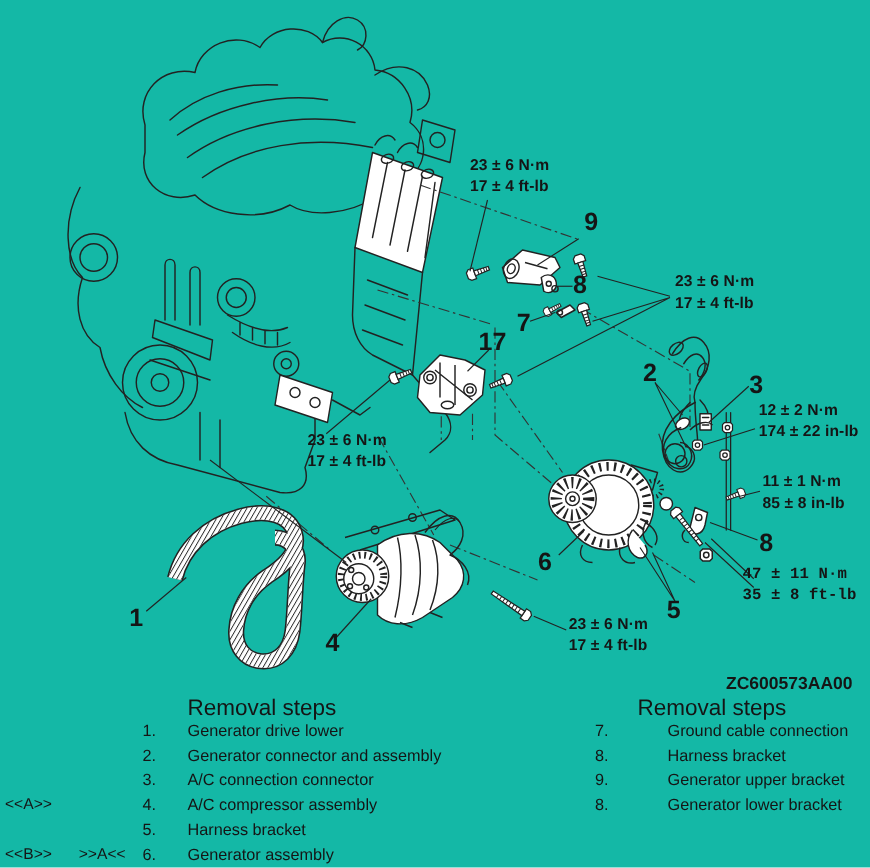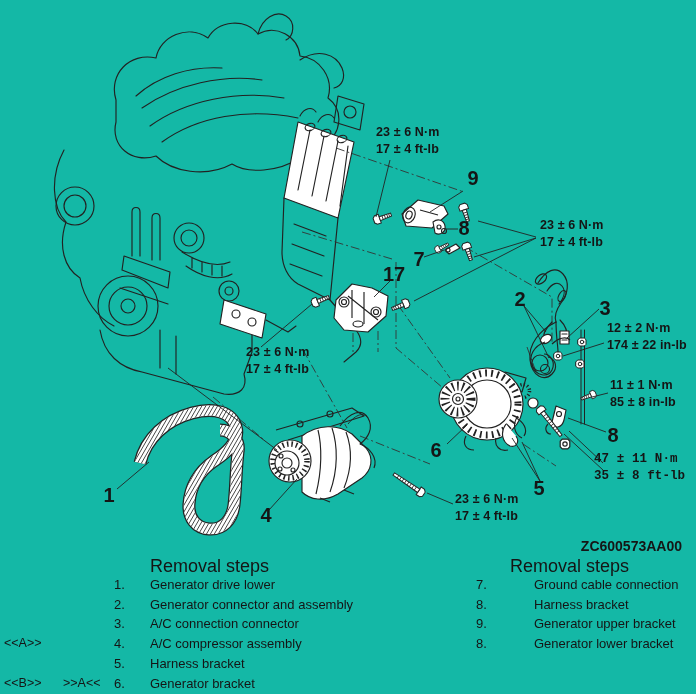--- a/index.html
+++ b/index.html
@@ -323,21 +323,21 @@
         <div class="step-row" style="top: 99.8px;">
           <span class="marker-a"></span>
           <span class="marker-b"></span>
           <span class="num">5.</span>
           <span class="lbl">Harness bracket</span>
         </div>
         <div class="step-row" style="top: 119.5px;">
           <span class="marker-a">&lt;&lt;B&gt;&gt;</span>
           <span class="marker-b">&gt;&gt;A&lt;&lt;</span>
           <span class="num">6.</span>
-          <span class="lbl">Generator bracket</span>
+          <span class="lbl">Generator assembly</span>
         </div>
       </div>
   </div>
 
   <div class="steps steps-right">
     <div class="hdr">Removal steps</div>
     <div id="right-rows">
         <div class="step-row" style="top: 21px;">
           <span class="num">7.</span>
           <span class="lbl">Ground cable connection</span>

